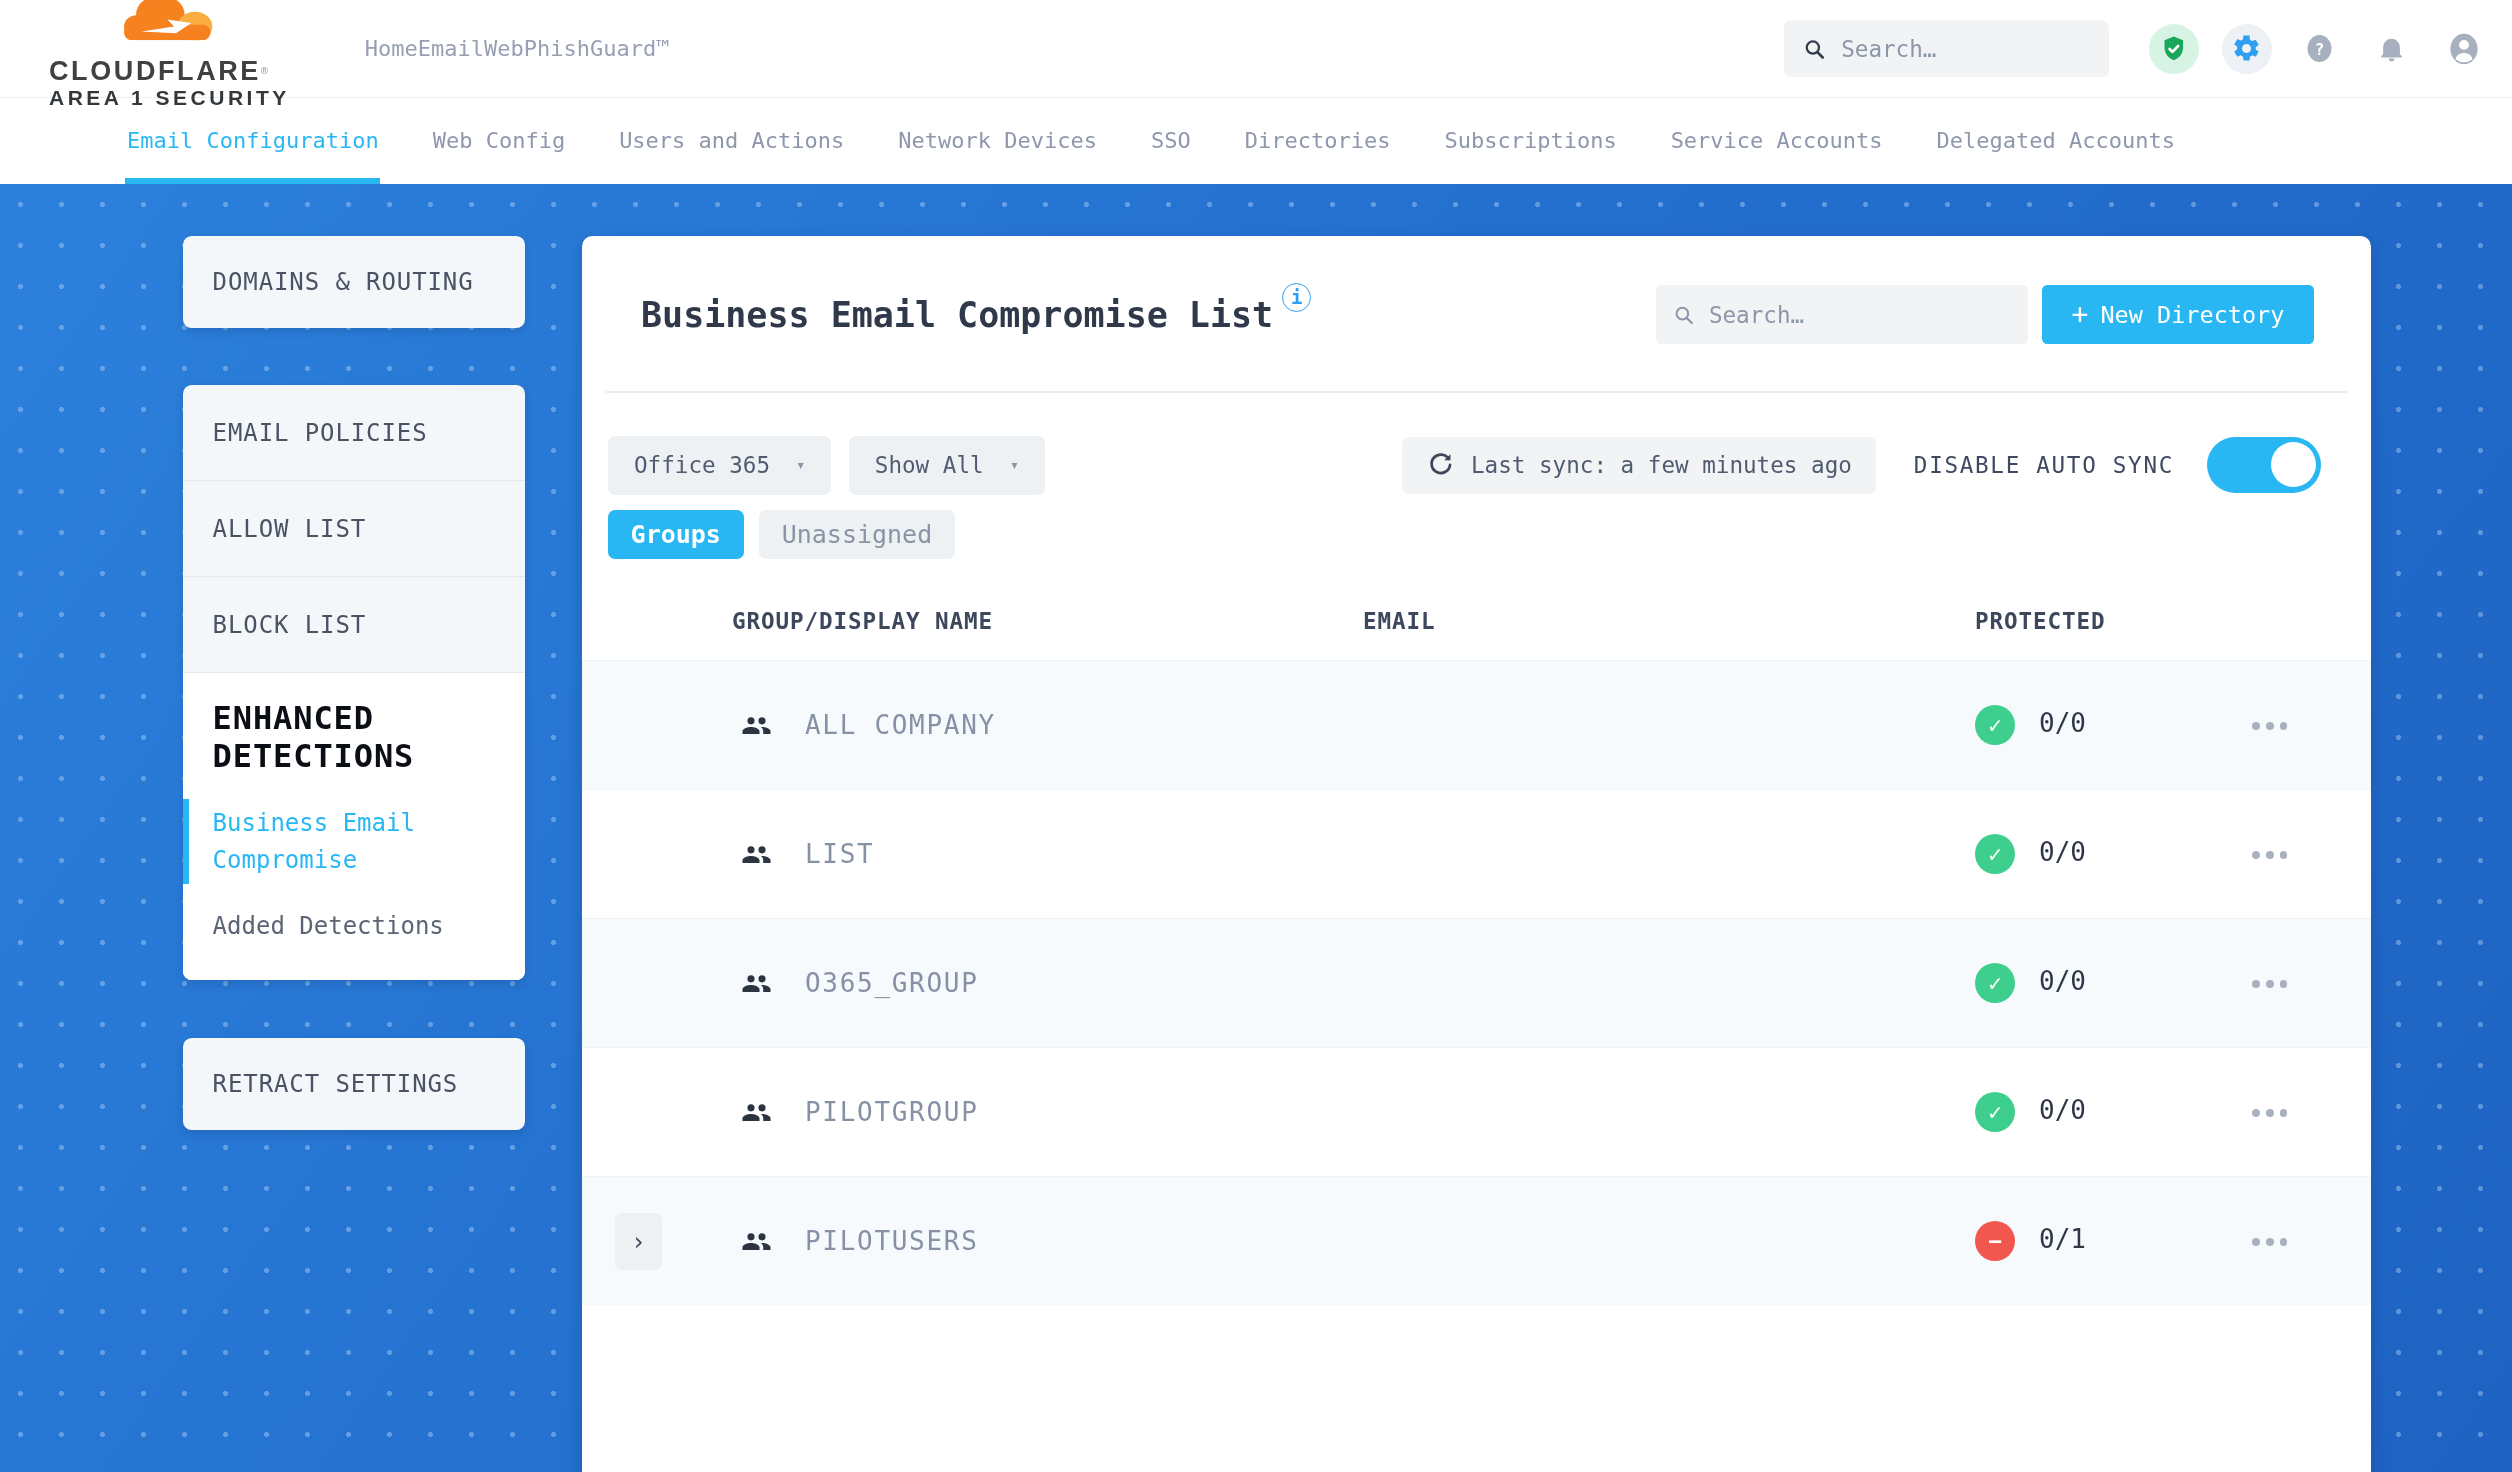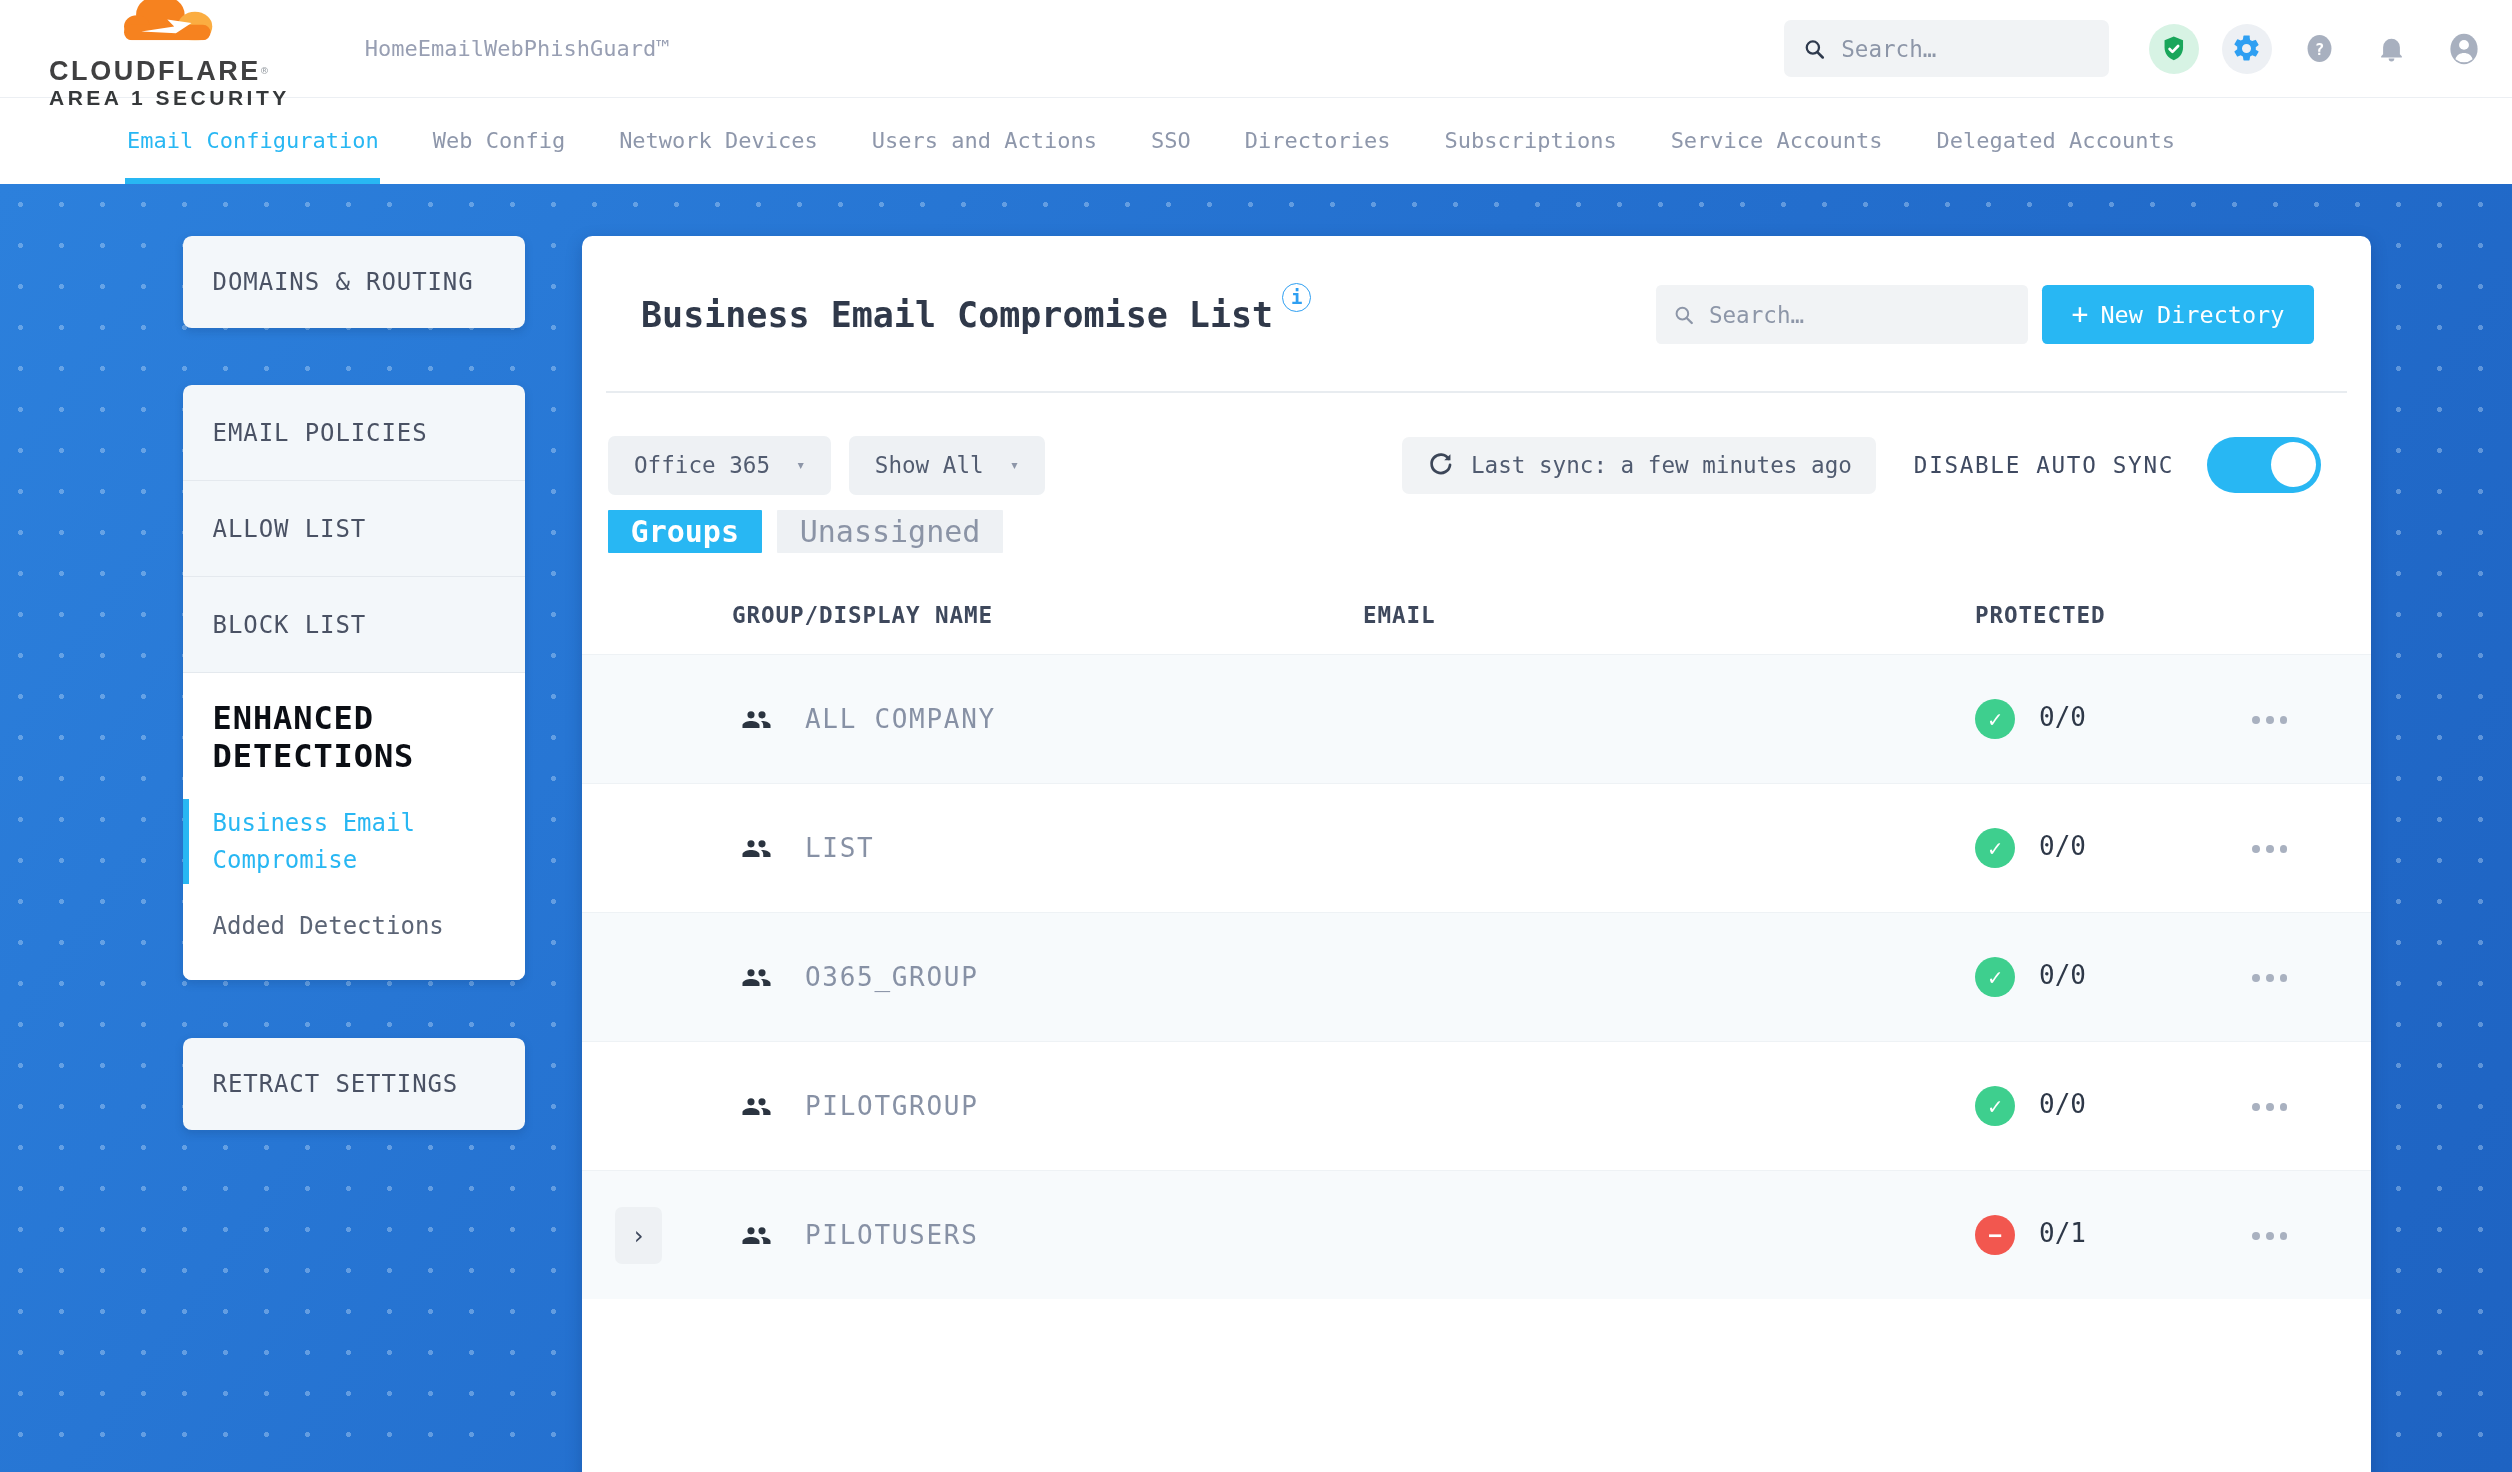--- a/index.html
+++ b/index.html
@@ -95,22 +95,22 @@
                color:#505b70; cursor:pointer; }
   .autosync-label { margin-left:38px; font-size:22.6px; letter-spacing:1.7px; color:#3f4a61; }
   .toggle { margin-left:33px; width:114px; height:56px; border-radius:28px; background:#c9ced6;
             position:relative; cursor:pointer; flex:none; }
   .toggle.on { background:#28b7f3; }
   .toggle .knob { position:absolute; top:5.2px; left:5.2px; width:45px; height:45px;
             border-radius:50%; background:#fff; }
   .toggle.on .knob { left:auto; right:5.2px; }
 
   .tab-row { display:flex; align-items:center; gap:15.6px; margin-top:15.6px; padding-left:26px; }
-  .seg { height:43px; border-radius:1px; display:flex; align-items:center; padding:0 22.6px;
-         font-size:30px; cursor:pointer; }
+  .seg { height:49px; border-radius:7px; display:flex; align-items:center; padding:0 22.6px;
+         font-size:25px; cursor:pointer; }
   .seg.active { background:#28b7f3; color:#fff; font-weight:bold; }
   .seg.idle { background:#eef1f4; color:#8b94a6; }
 
   
   .table { margin-top:49px; }
   .thead { position:relative; height:52px; }
   .th { position:absolute; top:0; font-size:22.6px; font-weight:bold; letter-spacing:0.9px;
         color:#3e485c; }
   .th.c1 { left:150px; } .th.c2 { left:781px; } .th.c3 { left:1393px; }
   .trow { position:relative; height:129px; border-top:1.7px solid #eef2f5; }
@@ -196,22 +196,22 @@
         <circle cx="12" cy="9.4" r="3.1" fill="#fff"></circle>
         <path d="M6.6 18.4c.8-2.5 2.9-3.8 5.4-3.8s4.6 1.3 5.4 3.8a8.6 8.6 0 01-10.8 0z" fill="#fff"></path>
       </svg>
     </div>
   </div>
 </header>
 
 <nav class="subnav">
   <span class="sitem active">Email Configuration</span>
   <span class="sitem">Web Config</span>
+  <span class="sitem">Users and Actions</span>
   <span class="sitem">Network Devices</span>
-  <span class="sitem">Users and Actions</span>
   <span class="sitem">SSO</span>
   <span class="sitem">Directories</span>
   <span class="sitem">Subscriptions</span>
   <span class="sitem">Service Accounts</span>
   <span class="sitem">Delegated Accounts</span>
 </nav>
 
 <div class="content">
 
   <aside class="sidebar">

